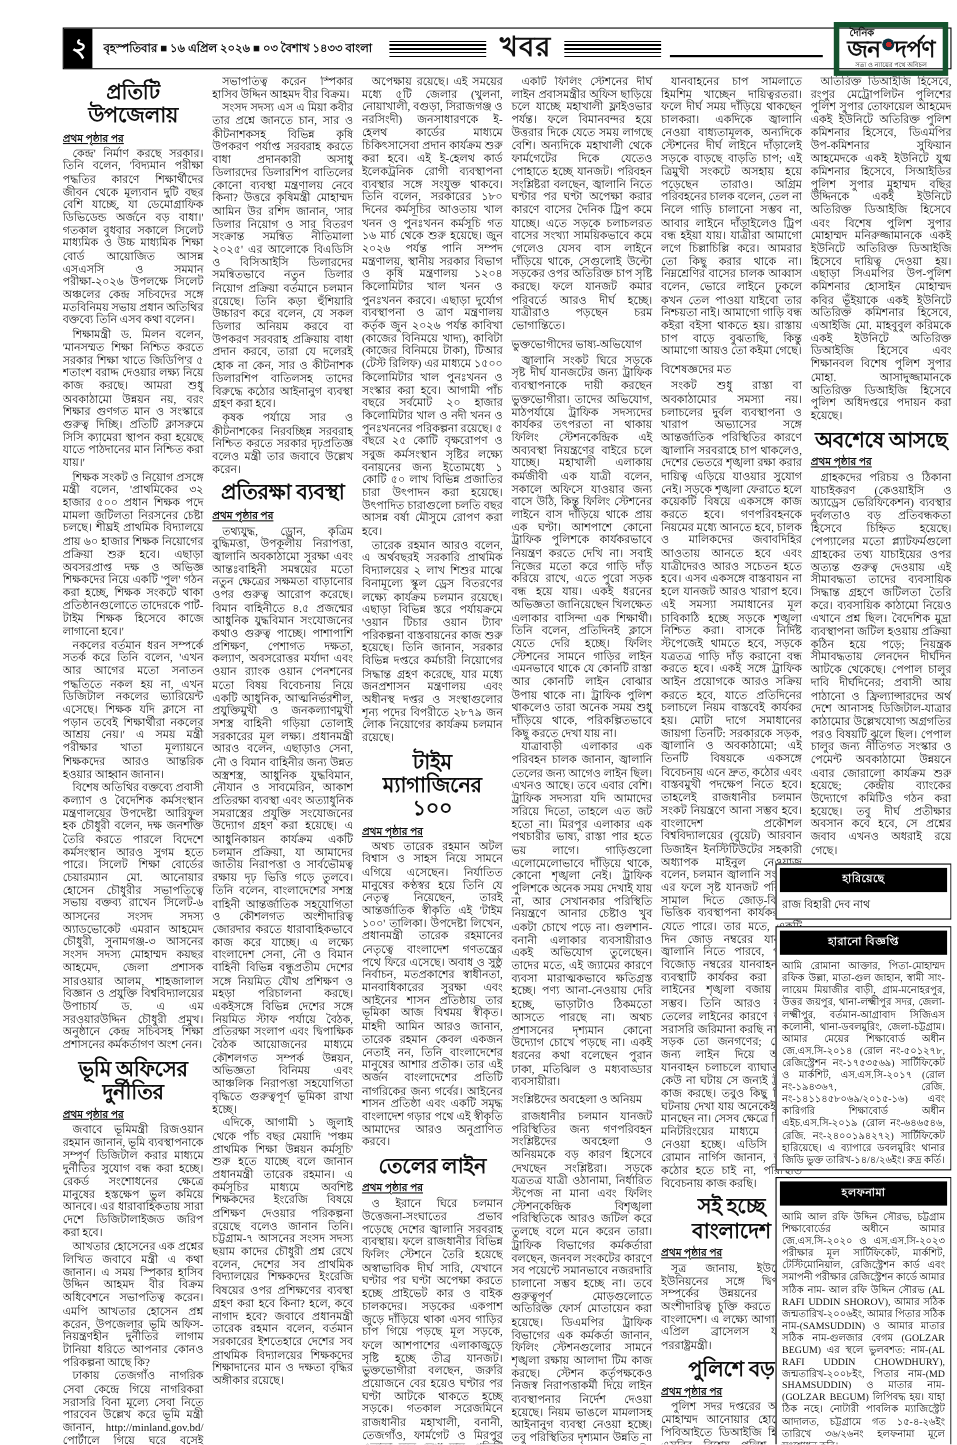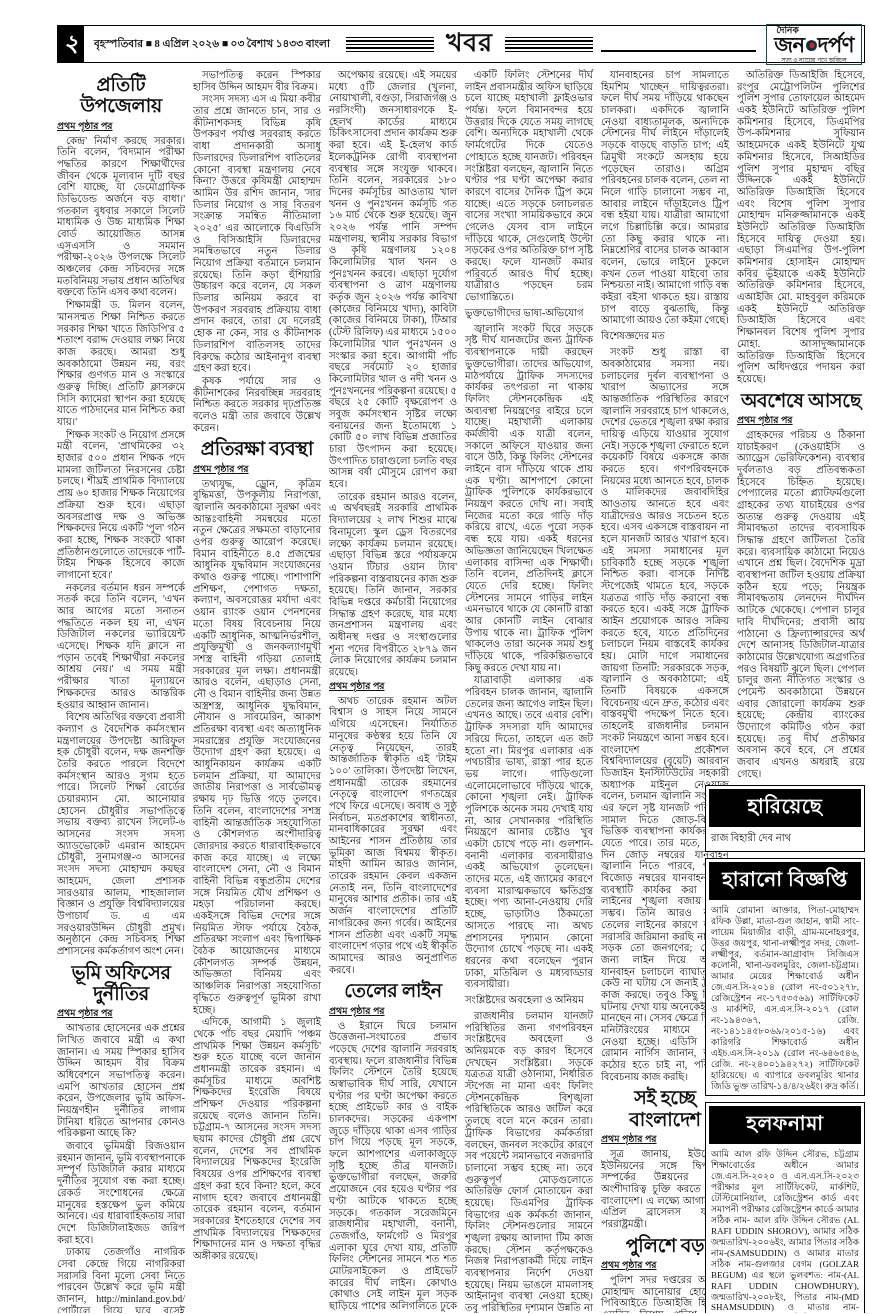--- a/index.html
+++ b/index.html
@@ -19,25 +19,25 @@
     font-size:23px;font-weight:bold;font-style:italic;flex:0 0 auto;
   }
   .date-line{font-size:10.5px;font-weight:bold;margin:0 10px;white-space:nowrap;}
   .rules{
     width:88px;height:15px;flex:0 0 auto;margin:0 6px;
     background:repeating-linear-gradient(to bottom,#000 0 1.4px,transparent 1.4px 3.4px);
   }
   .section-title{font-size:25px;font-weight:bold;margin:0 6px;letter-spacing:1px;}
   .long-rule{flex:1;height:1.4px;background:#000;margin:14px 10px 0 2px;}
   .masthead{
-    border:1px solid #14532d;margin:1px 2px 1px 0;padding:0 7px 1px 7px;
+    border:5px solid #14532d;margin:1px 2px 1px 0;padding:0 7px 1px 7px;
     text-align:left;flex:0 0 auto;line-height:1;
   }
   .masthead .daily{font-size:9px;font-weight:bold;margin:1px 0 0 2px;}
-  .masthead .title{font-size:21px;font-weight:900;letter-spacing:-0.5px;display:flex;align-items:center;}
+  .masthead .title{font-size:21px;font-weight:900;letter-spacing:-0.5px;display:flex;}
   .emblem{
     display:inline-block;width:11px;height:11px;border-radius:50%;
     background:radial-gradient(circle at 55% 50%, var(--emblem-red,#c62828) 0 2.5px, var(--emblem-dark,#0d3340) 2.6px);
     margin:0 1px;flex:0 0 auto;
   }
   .masthead .tagline{font-size:6px;text-align:center;margin-top:1px;}
   
   #columns{
     margin:6px 5px 0 57px;height:1244px;overflow:hidden;
     display:flex;gap:8px;
@@ -52,32 +52,32 @@
   .para{
     font-size:10px;line-height:1.17;text-align:justify;margin:0 0 1px 0;
     text-indent:9px;overflow-wrap:break-word;
   }
   
   .cbox{
     position:relative;z-index:3;background:#fff;border:1.3px solid #000;
     margin:6px 0 6px -32px;width:calc(100% + 32px);box-sizing:border-box;
   }
   .cbox-title{
-    background:#000;color:#fff;font-weight:bold;font-size:20px;text-align:center;
+    background:#000;color:#fff;font-weight:bold;font-size:10px;text-align:center;
     margin:3px;padding:2px 0 3px 0;letter-spacing:0.5px;
   }
   .cbox-text{font-size:9px;line-height:1.22;text-align:justify;padding:2px 5px 3px 5px;overflow-wrap:break-word;}
   .cbox-sig{font-size:10px;padding:0 5px 4px 5px;}
 </style>
 </head>
 <body>
 
 <div class="header-strip">
   <div class="page-num">২</div>
-  <div class="date-line">বৃহস্পতিবার ■ 8 এপ্রিল ২০২৬ ■ ০৩ বৈশাখ ১৪৩৩ বাংলা</div>
+  <div class="date-line">বৃহস্পতিবার ■ ১৬ এপ্রিল ২০২৬ ■ ০৩ বৈশাখ ১৪৩৩ বাংলা</div>
   <div class="rules"></div>
   <div class="section-title">খবর</div>
   <div class="rules"></div>
   <div class="long-rule"></div>
   <div class="masthead">
     <div class="daily">দৈনিক</div>
     <div class="title">
       <span>জন</span>
       <span class="emblem"></span>
       <span>দর্পণ</span>
@@ -90,36 +90,37 @@
     <div class="col">
       <h2 class="headline">প্রতিটি উপজেলায়</h2>
       <div class="continued">প্রথম পৃষ্ঠার পর</div>
       <p class="para">কেন্দ্র' নির্মাণ করছে সরকার। তিনি বলেন, 'বিদ্যমান পরীক্ষা পদ্ধতির কারণে শিক্ষার্থীদের জীবন থেকে মূল্যবান দুটি বছর বেশি যাচ্ছে, যা ডেমোগ্রাফিক ডিভিডেন্ড অর্জনে বড় বাধা।' গতকাল বুধবার সকালে সিলেট মাধ্যমিক ও উচ্চ মাধ্যমিক শিক্ষা বোর্ড আয়োজিত আসন্ন এসএসসি ও সমমান পরীক্ষা-২০২৬ উপলক্ষে সিলেট অঞ্চলের কেন্দ্র সচিবদের সঙ্গে মতবিনিময় সভায় প্রধান অতিথির বক্তব্যে তিনি এসব কথা বলেন।</p>
       <p class="para">শিক্ষামন্ত্রী ড. মিলন বলেন, 'মানসম্মত শিক্ষা নিশ্চিত করতে সরকার শিক্ষা খাতে জিডিপি'র ৫ শতাংশ বরাদ্দ দেওয়ার লক্ষ্য নিয়ে কাজ করছে। আমরা শুধু অবকাঠামো উন্নয়ন নয়, বরং শিক্ষার গুণগত মান ও সংস্কারে গুরুত্ব দিচ্ছি। প্রতিটি ক্লাসরুমে সিসি ক্যামেরা স্থাপন করা হয়েছে যাতে পাঠদানের মান নিশ্চিত করা যায়।'</p>
       <p class="para">শিক্ষক সংকট ও নিয়োগ প্রসঙ্গে মন্ত্রী বলেন, 'প্রাথমিকের ৩২ হাজার ৫০০ প্রধান শিক্ষক পদে মামলা জটিলতা নিরসনের চেষ্টা চলছে। শীঘ্রই প্রাথমিক বিদ্যালয়ে প্রায় ৬০ হাজার শিক্ষক নিয়োগের প্রক্রিয়া শুরু হবে। এছাড়া অবসরপ্রাপ্ত দক্ষ ও অভিজ্ঞ শিক্ষকদের নিয়ে একটি 'পুল' গঠন করা হচ্ছে, শিক্ষক সংকটে থাকা প্রতিষ্ঠানগুলোতে তাদেরকে পার্ট-টাইম শিক্ষক হিসেবে কাজে লাগানো হবে।'</p>
       <p class="para">নকলের বর্তমান ধরন সম্পর্কে সতর্ক করে তিনি বলেন, 'এখন আর আগের মতো সনাতন পদ্ধতিতে নকল হয় না, এখন ডিজিটাল নকলের ভ্যারিয়েন্ট এসেছে। শিক্ষক যদি ক্লাসে না পড়ান তবেই শিক্ষার্থীরা নকলের আশ্রয় নেয়।' এ সময় মন্ত্রী পরীক্ষার খাতা মূল্যায়নে শিক্ষকদের আরও আন্তরিক হওয়ার আহ্বান জানান।</p>
       <p class="para">বিশেষ অতিথির বক্তব্যে প্রবাসী কল্যাণ ও বৈদেশিক কর্মসংস্থান মন্ত্রণালয়ের উপদেষ্টা আরিফুল হক চৌধুরী বলেন, দক্ষ জনশক্তি তৈরি করতে পারলে বিদেশে কর্মসংস্থান আরও সুগম হতে পারে। সিলেট শিক্ষা বোর্ডের চেয়ারম্যান মো. আনোয়ার হোসেন চৌধুরীর সভাপতিত্বে সভায় বক্তব্য রাখেন সিলেট-৬ আসনের সংসদ সদস্য অ্যাডভোকেট এমরান আহমেদ চৌধুরী, সুনামগঞ্জ-৩ আসনের সংসদ সদস্য মোহাম্মদ কয়ছর আহমেদ, জেলা প্রশাসক সারওয়ার আলম, শাহজালাল বিজ্ঞান ও প্রযুক্তি বিশ্ববিদ্যালয়ের উপাচার্য ড. এ এম সরওয়ারউদ্দিন চৌধুরী প্রমুখ। অনুষ্ঠানে কেন্দ্র সচিবসহ শিক্ষা প্রশাসনের কর্মকর্তাগণ অংশ নেন।</p>
       <h2 class="headline">ভূমি অফিসের দুর্নীতির</h2>
       <div class="continued">প্রথম পৃষ্ঠার পর</div>
+      <p class="para">জবাবে ভূমিমন্ত্রী রিজওয়ান রহমান জানান, ভূমি ব্যবস্থাপনাকে সম্পূর্ণ ডিজিটাল করার মাধ্যমে দুর্নীতির সুযোগ বন্ধ করা হচ্ছে। রেকর্ড সংশোধনের ক্ষেত্রে মানুষের হস্তক্ষেপ ভুল কমিয়ে আনবে। এর ধারাবাহিকতায় সারা দেশে ডিজিটালাইজড জরিপ করা হবে।</p>
       <p class="para">আখতার হোসেনের এক প্রশ্নের লিখিত জবাবে মন্ত্রী এ কথা জানান। এ সময় স্পিকার হাসিব উদ্দিন আহমদ বীর বিক্রম অধিবেশনে সভাপতিত্ব করেন। এমপি আখতার হোসেন প্রশ্ন করেন, উপজেলার ভূমি অফিস-নিয়ন্ত্রণহীন দুর্নীতির লাগাম টানিয়া ধরিতে আপনার কোনও পরিকল্পনা আছে কি?</p>
-      <p class="para">জবাবে ভূমিমন্ত্রী রিজওয়ান রহমান জানান, ভূমি ব্যবস্থাপনাকে সম্পূর্ণ ডিজিটাল করার মাধ্যমে দুর্নীতির সুযোগ বন্ধ করা হচ্ছে। রেকর্ড সংশোধনের ক্ষেত্রে মানুষের হস্তক্ষেপ ভুল কমিয়ে আনবে। এর ধারাবাহিকতায় সারা দেশে ডিজিটালাইজড জরিপ করা হবে।</p>
       <p class="para">ঢাকায় তেজগাঁও নাগরিক সেবা কেন্দ্রে গিয়ে নাগরিকরা সরাসরি বিনা মূল্যে সেবা নিতে পারবেন উল্লেখ করে ভূমি মন্ত্রী জানান, http://minland.gov.bd/ পোর্টালে গিয়ে ঘরে বসেই যেকোনো মৌজার খতিয়ান দেখা ও নির্ধারিত ফি দিয়ে ডাকযোগে পর্চা পাওয়া যায়, যা দালালের দৌরাত্ম্য ও অতিরিক্ত খরচ কমাবে।</p>
     </div>
     <div class="col">
       <p class="para">সভাপতিত্ব করেন স্পিকার হাসিব উদ্দিন আহমদ বীর বিক্রম।</p>
       <p class="para">সংসদ সদস্য এস এ মিয়া কবীর তার প্রশ্নে জানতে চান, সার ও কীটনাশকসহ বিভিন্ন কৃষি উপকরণ পর্যাপ্ত সরবরাহ করতে বাধা প্রদানকারী অসাধু ডিলারদের ডিলারশিপ বাতিলের কোনো ব্যবস্থা মন্ত্রণালয় নেবে কিনা? উত্তরে কৃষিমন্ত্রী মোহাম্মদ আমিন উর রশিদ জানান, 'সার ডিলার নিয়োগ ও সার বিতরণ সংক্রান্ত সমন্বিত নীতিমালা ২০২৫' এর আলোকে বিএডিসি ও বিসিআইসি ডিলারদের সমন্বিতভাবে নতুন ডিলার নিয়োগ প্রক্রিয়া বর্তমানে চলমান রয়েছে। তিনি কড়া হুঁশিয়ারি উচ্চারণ করে বলেন, যে সকল ডিলার অনিয়ম করবে বা উপকরণ সরবরাহ প্রক্রিয়ায় বাধা প্রদান করবে, তারা যে দলেরই হোক না কেন, সার ও কীটনাশক ডিলারশিপ বাতিলসহ তাদের বিরুদ্ধে কঠোর আইনানুগ ব্যবস্থা গ্রহণ করা হবে।</p>
       <p class="para">কৃষক পর্যায়ে সার ও কীটনাশকের নিরবচ্ছিন্ন সরবরাহ নিশ্চিত করতে সরকার দৃঢ়প্রতিজ্ঞ বলেও মন্ত্রী তার জবাবে উল্লেখ করেন।</p>
       <h2 class="headline">প্রতিরক্ষা ব্যবস্থা</h2>
       <div class="continued">প্রথম পৃষ্ঠার পর</div>
       <p class="para">তথ্যযুদ্ধ, ড্রোন, কৃত্রিম বুদ্ধিমত্তা, উপকূলীয় নিরাপত্তা, জ্বালানি অবকাঠামো সুরক্ষা এবং আন্তঃবাহিনী সমন্বয়ের মতো নতুন ক্ষেত্রের সক্ষমতা বাড়ানোর ওপর গুরুত্ব আরোপ করেছে। বিমান বাহিনীতে ৪.৫ প্রজন্মের আধুনিক যুদ্ধবিমান সংযোজনের কথাও গুরুত্ব পাচ্ছে। পাশাপাশি প্রশিক্ষণ, পেশাগত দক্ষতা, কল্যাণ, অবসরোত্তর মর্যাদা এবং ওয়ান র‍্যাংক ওয়ান পেনশনের মতো বিষয় বিবেচনায় নিয়ে একটি আধুনিক, আত্মনির্ভরশীল, প্রযুক্তিমুখী ও জনকল্যাণমুখী সশস্ত্র বাহিনী গড়িয়া তোলাই সরকারের মূল লক্ষ্য। প্রধানমন্ত্রী আরও বলেন, এছাড়াও সেনা, নৌ ও বিমান বাহিনীর জন্য উন্নত অস্ত্রশস্ত্র, আধুনিক যুদ্ধবিমান, নৌযান ও সাবমেরিন, আকাশ প্রতিরক্ষা ব্যবস্থা এবং অত্যাধুনিক সমরাস্ত্রের প্রযুক্তি সংযোজনের উদ্যোগ গ্রহণ করা হয়েছে। এ আধুনিকায়ন কার্যক্রম একটি চলমান প্রক্রিয়া, যা আমাদের জাতীয় নিরাপত্তা ও সার্বভৌমত্ব রক্ষায় দৃঢ় ভিত্তি গড়ে তুলবে। তিনি বলেন, বাংলাদেশের সশস্ত্র বাহিনী আন্তর্জাতিক সহযোগিতা ও কৌশলগত অংশীদারিত্ব জোরদার করতে ধারাবাহিকভাবে কাজ করে যাচ্ছে। এ লক্ষ্যে বাংলাদেশ সেনা, নৌ ও বিমান বাহিনী বিভিন্ন বন্ধুপ্রতীম দেশের সঙ্গে নিয়মিত যৌথ প্রশিক্ষণ ও মহড়া পরিচালনা করছে। একইসঙ্গে বিভিন্ন দেশের সঙ্গে নিয়মিত স্টাফ পর্যায়ে বৈঠক, প্রতিরক্ষা সংলাপ এবং দ্বিপাক্ষিক বৈঠক আয়োজনের মাধ্যমে কৌশলগত সম্পর্ক উন্নয়ন, অভিজ্ঞতা বিনিময় এবং আঞ্চলিক নিরাপত্তা সহযোগিতা বৃদ্ধিতে গুরুত্বপূর্ণ ভূমিকা রাখা হচ্ছে।</p>
       <p class="para">এদিকে, আগামী ১ জুলাই থেকে পাঁচ বছর মেয়াদি 'পঞ্চম প্রাথমিক শিক্ষা উন্নয়ন কর্মসূচি' শুরু হতে যাচ্ছে বলে জানান প্রধানমন্ত্রী তারেক রহমান। এ কর্মসূচির মাধ্যমে অবশিষ্ট শিক্ষকদের ইংরেজি বিষয়ে প্রশিক্ষণ দেওয়ার পরিকল্পনা রয়েছে বলেও জানান তিনি। চট্টগ্রাম-৭ আসনের সংসদ সদস্য ছয়াম কাদের চৌধুরী প্রশ্ন রেখে বলেন, দেশের সব প্রাথমিক বিদ্যালয়ের শিক্ষকদের ইংরেজি বিষয়ের ওপর প্রশিক্ষণের ব্যবস্থা গ্রহণ করা হবে কিনা? হলে, কবে নাগাদ হবে? জবাবে প্রধানমন্ত্রী তারেক রহমান বলেন, বর্তমান সরকারের ইশতেহারে দেশের সব প্রাথমিক বিদ্যালয়ের শিক্ষকদের শিক্ষাদানের মান ও দক্ষতা বৃদ্ধির অঙ্গীকার রয়েছে।</p>
     </div>
     <div class="col">
       <p class="para">অপেক্ষায় রয়েছে। এই সময়ের মধ্যে ৫টি জেলার (খুলনা, নোয়াখালী, বগুড়া, সিরাজগঞ্জ ও নরসিংদী) জনসাধারণকে ই-হেলথ কার্ডের মাধ্যমে চিকিৎসাসেবা প্রদান কার্যক্রম শুরু করা হবে। এই ই-হেলথ কার্ড ইলেকট্রনিক রোগী ব্যবস্থাপনা ব্যবস্থার সঙ্গে সংযুক্ত থাকবে। তিনি বলেন, সরকারের ১৮০ দিনের কর্মসূচির আওতায় খাল খনন ও পুনঃখনন কর্মসূচি গত ১৬ মার্চ থেকে শুরু হয়েছে। জুন ২০২৬ পর্যন্ত পানি সম্পদ মন্ত্রণালয়, স্থানীয় সরকার বিভাগ ও কৃষি মন্ত্রণালয় ১২০৪ কিলোমিটার খাল খনন ও পুনঃখনন করবে। এছাড়া দুর্যোগ ব্যবস্থাপনা ও ত্রাণ মন্ত্রণালয় কর্তৃক জুন ২০২৬ পর্যন্ত কাবিখা (কাজের বিনিময়ে খাদ্য), কাবিটা (কাজের বিনিময়ে টাকা), টিআর (টেস্ট রিলিফ) এর মাধ্যমে ১৫০০ কিলোমিটার খাল পুনঃখনন ও সংস্কার করা হবে। আগামী পাঁচ বছরে সর্বমোট ২০ হাজার কিলোমিটার খাল ও নদী খনন ও পুনঃখননের পরিকল্পনা রয়েছে। ৫ বছরে ২৫ কোটি বৃক্ষরোপণ ও সবুজ কর্মসংস্থান সৃষ্টির লক্ষ্যে বনায়নের জন্য ইতোমধ্যে ১ কোটি ৫০ লাখ বিভিন্ন প্রজাতির চারা উৎপাদন করা হয়েছে। উৎপাদিত চারাগুলো চলতি বছর আসন্ন বর্ষা মৌসুমে রোপণ করা হবে।</p>
       <p class="para">তারেক রহমান আরও বলেন, এ অর্থবছরই সরকারি প্রাথমিক বিদ্যালয়ের ২ লাখ শিশুর মাঝে বিনামূল্যে স্কুল ড্রেস বিতরণের লক্ষ্যে কার্যক্রম চলমান রয়েছে। এছাড়া বিভিন্ন স্তরে পর্যায়ক্রমে 'ওয়ান টিচার ওয়ান ট্যাব' পরিকল্পনা বাস্তবায়নের কাজ শুরু হয়েছে। তিনি জানান, সরকার বিভিন্ন দপ্তরে কর্মচারী নিয়োগের সিদ্ধান্ত গ্রহণ করেছে, যার মধ্যে জনপ্রশাসন মন্ত্রণালয় এবং অধীনস্থ দপ্তর ও সংস্থাগুলোর শূন্য পদের বিপরীতে ২৮৭৯ জন লোক নিয়োগের কার্যক্রম চলমান রয়েছে।</p>
+      <h2 class="headline">টাইম ম্যাগাজিনের ১০০</h2>
       <div class="continued">প্রথম পৃষ্ঠার পর</div>
       <p class="para">অথচ তারেক রহমান অটল বিশ্বাস ও সাহস নিয়ে সামনে এগিয়ে এসেছেন। নির্যাতিত মানুষের কণ্ঠস্বর হয়ে তিনি যে নেতৃত্ব নিয়েছেন, তারই আন্তর্জাতিক স্বীকৃতি এই 'টাইম ১০০' তালিকা। উপদেষ্টা লিখেন, প্রধানমন্ত্রী তারেক রহমানের নেতৃত্বে বাংলাদেশ গণতন্ত্রের পথে ফিরে এসেছে। অবাধ ও সুষ্ঠু নির্বাচন, মতপ্রকাশের স্বাধীনতা, মানবাধিকারের সুরক্ষা এবং আইনের শাসন প্রতিষ্ঠায় তার ভূমিকা আজ বিশ্বময় স্বীকৃত। মাহদী আমিন আরও জানান, তারেক রহমান কেবল একজন নেতাই নন, তিনি বাংলাদেশের মানুষের আশার প্রতীক। তার এই অর্জন বাংলাদেশের প্রতিটি নাগরিকের জন্য গর্বের। আইনের শাসন প্রতিষ্ঠা এবং একটি সমৃদ্ধ বাংলাদেশ গড়ার পথে এই স্বীকৃতি আমাদের আরও অনুপ্রাণিত করবে।</p>
       <h2 class="headline">তেলের লাইন</h2>
       <div class="continued">প্রথম পৃষ্ঠার পর</div>
       <p class="para">ও ইরানে ঘিরে চলমান উত্তেজনা-সংঘাতের প্রভাব পড়েছে দেশের জ্বালানি সরবরাহ ব্যবস্থায়। ফলে রাজধানীর বিভিন্ন ফিলিং স্টেশনে তৈরি হয়েছে অস্বাভাবিক দীর্ঘ সারি, যেখানে ঘণ্টার পর ঘণ্টা অপেক্ষা করতে হচ্ছে প্রাইভেট কার ও বাইক চালকদের। সড়কের একপাশ জুড়ে দাঁড়িয়ে থাকা এসব গাড়ির চাপ গিয়ে পড়ছে মূল সড়কে, ফলে আশপাশের এলাকাজুড়ে সৃষ্টি হচ্ছে তীব্র যানজট। ভুক্তভোগীরা বলছেন, জরুরি প্রয়োজনে বের হয়েও ঘণ্টার পর ঘণ্টা আটকে থাকতে হচ্ছে সড়কে। গতকাল সরেজমিনে রাজধানীর মহাখালী, বনানী, তেজগাঁও, ফার্মগেট ও মিরপুর এলাকা ঘুরে দেখা যায়, প্রতিটি ফিলিং স্টেশনের সামনে শত শত মোটরসাইকেল ও প্রাইভেট কারের দীর্ঘ লাইন। কোথাও কোথাও সেই লাইন মূল সড়ক ছাড়িয়ে পাশের অলিগলিতে ঢুকে পড়েছে।</p>
     </div>
     <div class="col">
       <p class="para">একটি ফিলিং স্টেশনের দীর্ঘ লাইন প্রবাসমন্ত্রীর অফিস ছাড়িয়ে চলে যাচ্ছে মহাখালী ফ্লাইওভার পর্যন্ত। ফলে বিমানবন্দর হয়ে উত্তরার দিকে যেতে সময় লাগছে বেশি। অন্যদিকে মহাখালী থেকে ফার্মগেটের দিকে যেতেও পোহাতে হচ্ছে যানজট। পরিবহন সংশ্লিষ্টরা বলছেন, জ্বালানি নিতে ঘণ্টার পর ঘণ্টা অপেক্ষা করার কারণে বাসের দৈনিক ট্রিপ কমে যাচ্ছে। এতে সড়কে চলাচলরত বাসের সংখ্যা সাময়িকভাবে কমে গেলেও যেসব বাস লাইনে দাঁড়িয়ে থাকে, সেগুলোই উল্টো সড়কের ওপর অতিরিক্ত চাপ সৃষ্টি করছে। ফলে যানজট কমার পরিবর্তে আরও দীর্ঘ হচ্ছে। যাত্রীরাও পড়ছেন চরম ভোগান্তিতে।</p>
       <div class="subhead">ভুক্তভোগীদের ভাষ্য-অভিযোগ</div>
       <p class="para">জ্বালানি সংকট ঘিরে সড়কে সৃষ্ট দীর্ঘ যানজটের জন্য ট্রাফিক ব্যবস্থাপনাকে দায়ী করছেন ভুক্তভোগীরা। তাদের অভিযোগ, মাঠপর্যায়ে ট্রাফিক সদস্যদের কার্যকর তৎপরতা না থাকায় ফিলিং স্টেশনকেন্দ্রিক এই অব্যবস্থা নিয়ন্ত্রণের বাইরে চলে যাচ্ছে। মহাখালী এলাকায় কর্মজীবী এক যাত্রী বলেন, সকালে অফিসে যাওয়ার জন্য বাসে উঠি, কিন্তু ফিলিং স্টেশনের লাইনে বাস দাঁড়িয়ে থাকে প্রায় এক ঘণ্টা। আশপাশে কোনো ট্রাফিক পুলিশকে কার্যকরভাবে নিয়ন্ত্রণ করতে দেখি না। সবাই নিজের মতো করে গাড়ি দাঁড় করিয়ে রাখে, এতে পুরো সড়ক বন্ধ হয়ে যায়। একই ধরনের অভিজ্ঞতা জানিয়েছেন খিলক্ষেত এলাকার বাসিন্দা এক শিক্ষার্থী। তিনি বলেন, প্রতিদিনই ক্লাসে যেতে দেরি হচ্ছে। ফিলিং স্টেশনের সামনে গাড়ির লাইন এমনভাবে থাকে যে কোনটি রাস্তা আর কোনটি লাইন বোঝার উপায় থাকে না। ট্রাফিক পুলিশ থাকলেও তারা অনেক সময় শুধু দাঁড়িয়ে থাকে, পরিকল্পিতভাবে কিছু করতে দেখা যায় না।</p>

